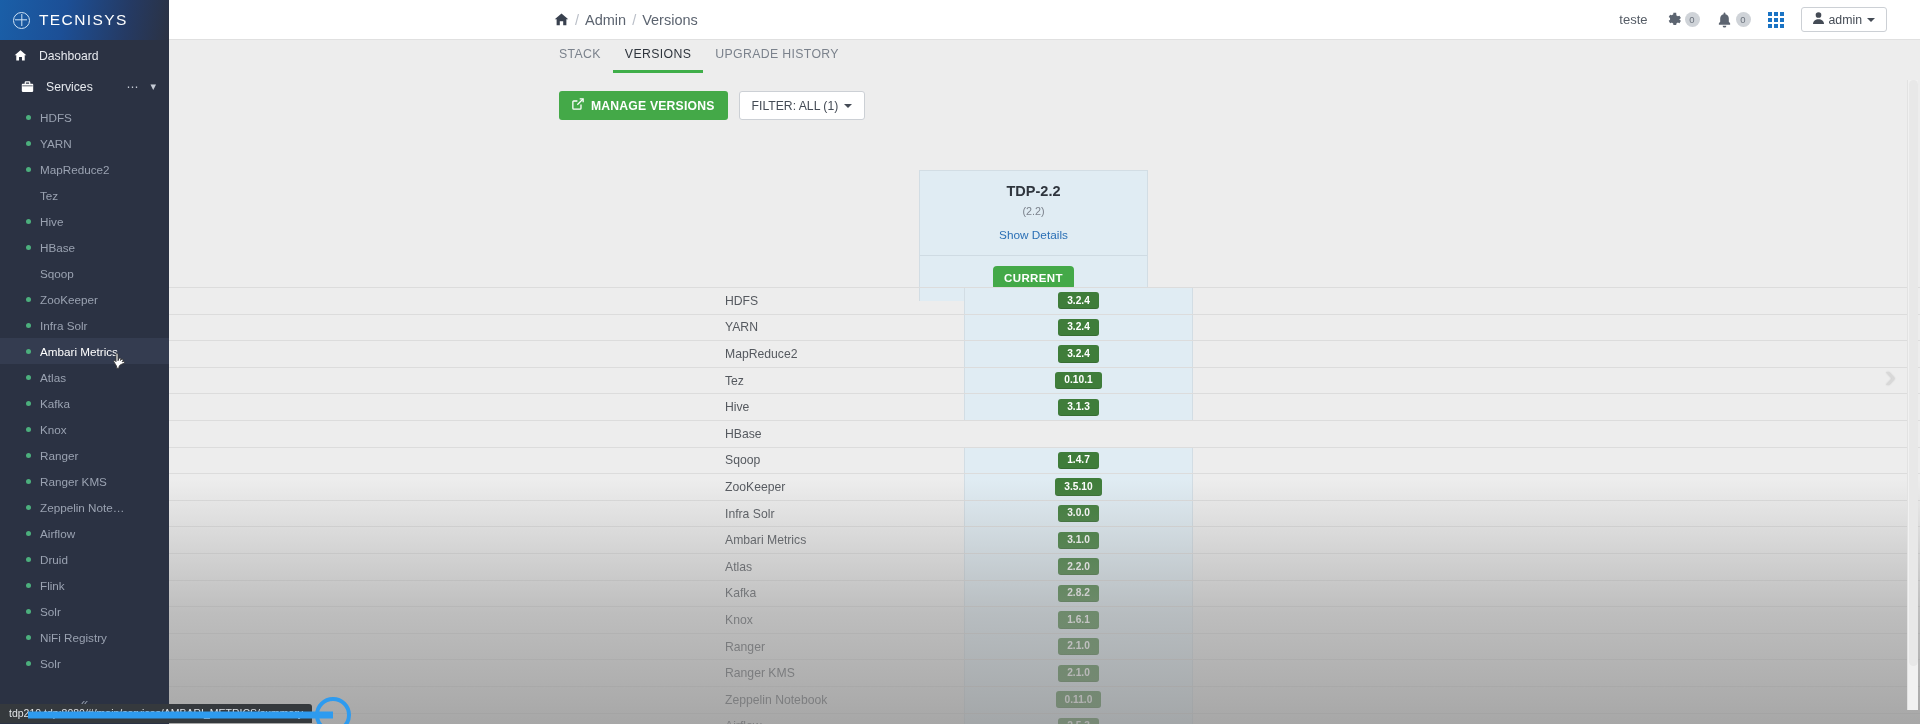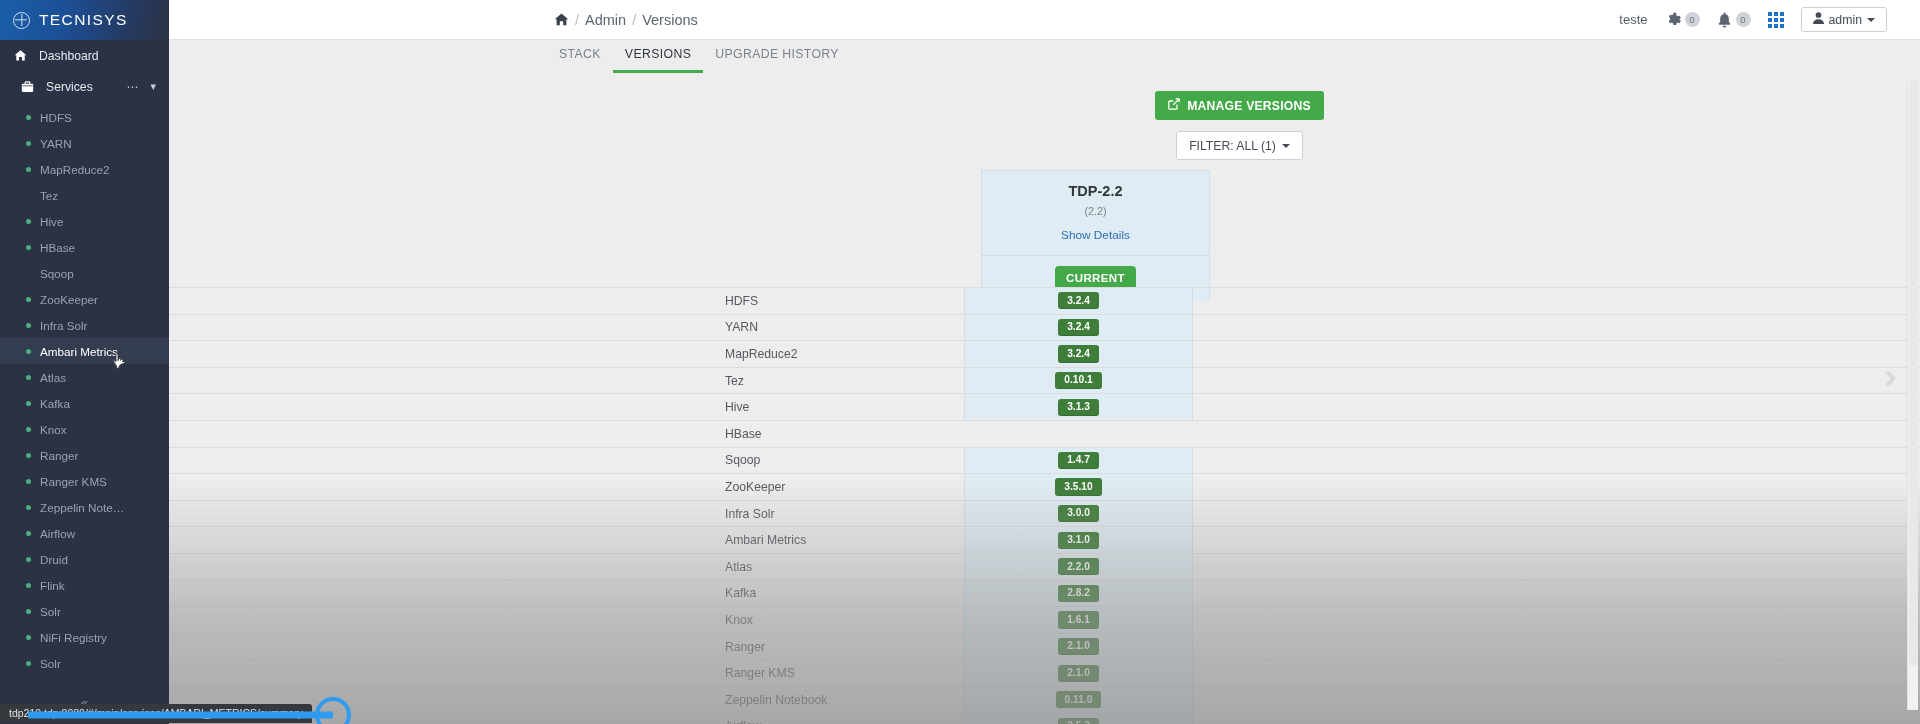--- a/index.html
+++ b/index.html
@@ -118,21 +118,21 @@
   }
   #tabs {
     display:flex; gap: 0; padding-left: 378px; 
   }
   .tab {
     font-size: 12.3px; letter-spacing:.35px; color:#7b828c;
     padding: 7px 12px 9px 12px; border-bottom: 3px solid transparent;
   }
   .tab.active { color:#2f353d; border-bottom-color:#3fae49; font-weight:400; }
 
-  #toolbar { display:flex; align-items:center; gap:11px; padding-left:390px; padding-top:18px;flex-direction:column; }
+  #toolbar { display:flex; align-items:center; gap:11px; padding-left:390px; padding-top:18px; }
   #manage-versions-btn {
     background:#44a948; color:#fff; border-radius:3px;
     height:29px; padding: 0 13px; display:flex; align-items:center; gap:7px;
     font-size: 12.2px; font-weight:700; letter-spacing:.2px;
   }
   #filter-btn {
     background:#fff; border:1px solid #ccd0d5; border-radius:3px;
     height:29px; padding:0 12px; display:flex; align-items:center; gap:6px;
     font-size:12.2px; color:#444b55;
   }
@@ -146,21 +146,21 @@
     font-size:12.2px; color:#55595f;
   }
   .col-ver {
     width: 229px; flex:none; background:#e0ecf3;
     border-left:1px solid #d2dde4; border-right:1px solid #d2dde4;
     display:flex; align-items:center; justify-content:center;
   }
   .col-tail { flex:1; }
 
   #vcard-head {
-    position:absolute; left: 812px; top: 0; width: 229px;
+    position:absolute; left: 750px; top: 0; width: 229px;
     background:#e0ecf3; border:1px solid #d2dde4; border-bottom:none;
     text-align:center; padding-top: 12px;
   }
   #vcard-head .vtitle { font-size:14.5px; font-weight:700; color:#2f353d; }
   #vcard-head .vsub { font-size:10.8px; color:#7b828c; margin-top:6px; }
   #vcard-head .vdetails { font-size:11.8px; color:#2a6fb5; margin-top:11px; }
   #vcard-head .vdiv { height:1px; background:#cfdbe3; margin-top:13px; }
   #vcard-head .vstate { padding: 10px 0 11px 0; }
   .state-pill {
     display:inline-block; background:#44a948; color:#fff;

